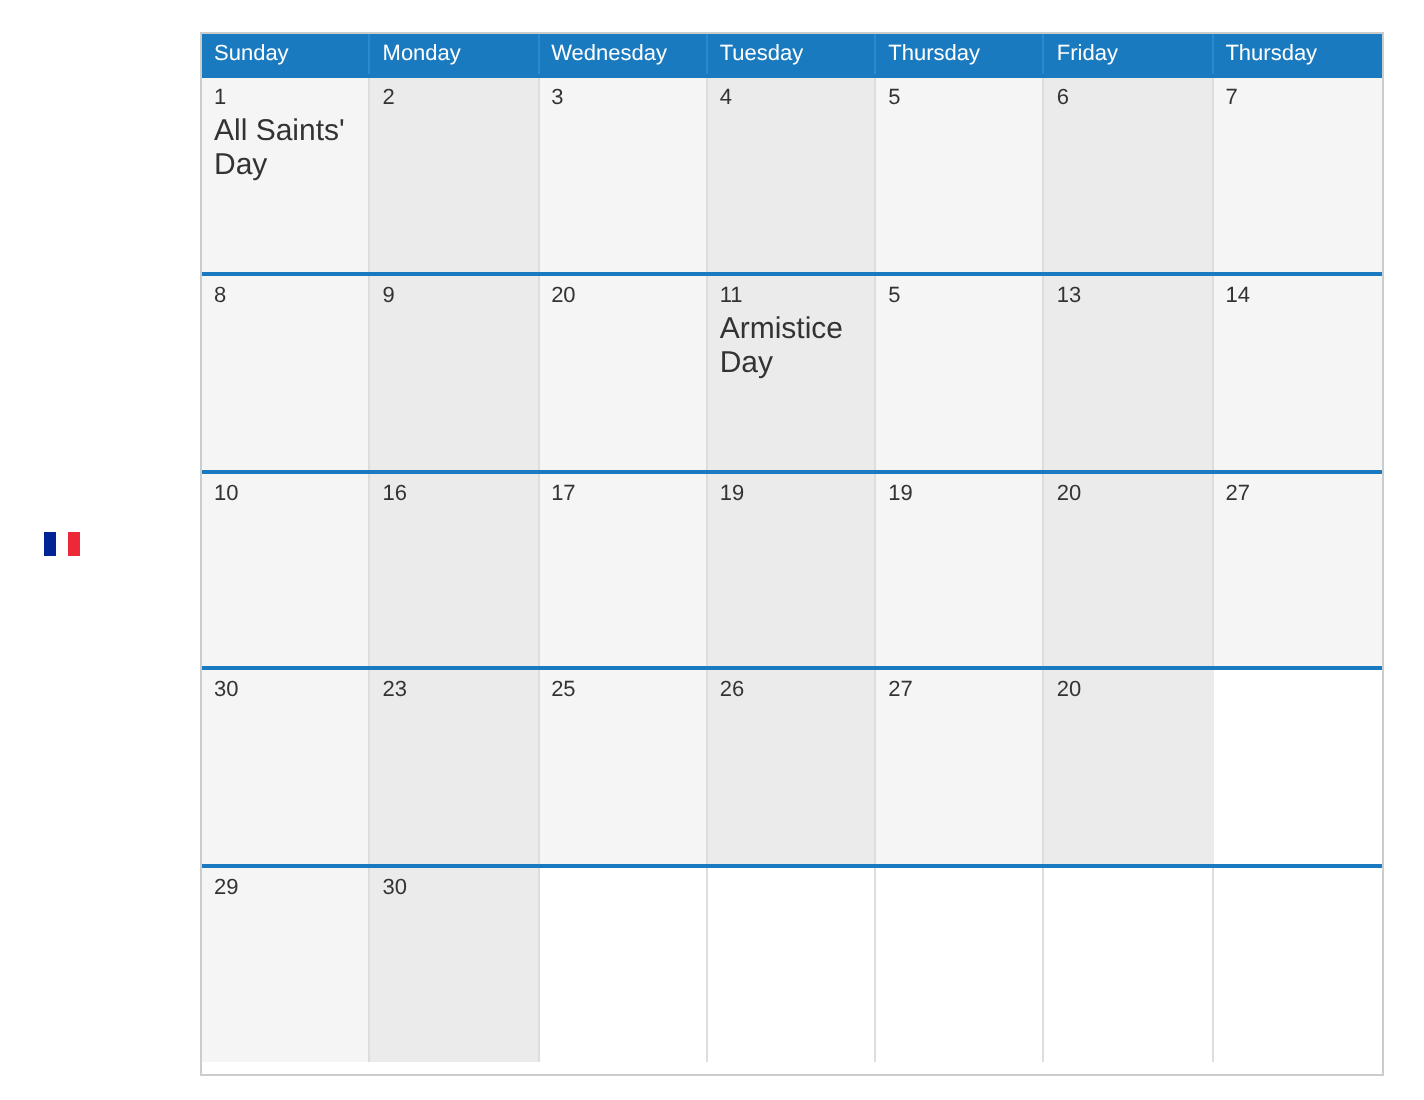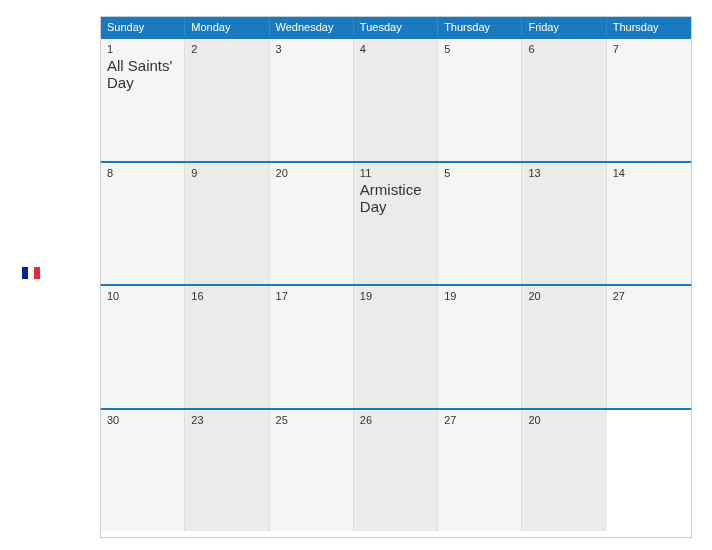--- a/index.html
+++ b/index.html
@@ -228,15 +228,28 @@
           <div class="cal-cell">
             <span class="day-num">26</span>
           </div>
           <div class="cal-cell">
             <span class="day-num">27</span>
           </div>
           <div class="cal-cell">
             <span class="day-num">20</span>
           </div>
         </div>
+        <div class="cal-week">
+          <div class="cal-cell">
+            <span class="day-num">29</span>
+          </div>
+          <div class="cal-cell">
+            <span class="day-num">30</span>
+          </div>
+          <div class="cal-cell empty"></div>
+          <div class="cal-cell empty"></div>
+          <div class="cal-cell empty"></div>
+          <div class="cal-cell empty"></div>
+          <div class="cal-cell empty"></div>
+        </div>
       </div>
   </div>
 </div>
 
 </body></html>

